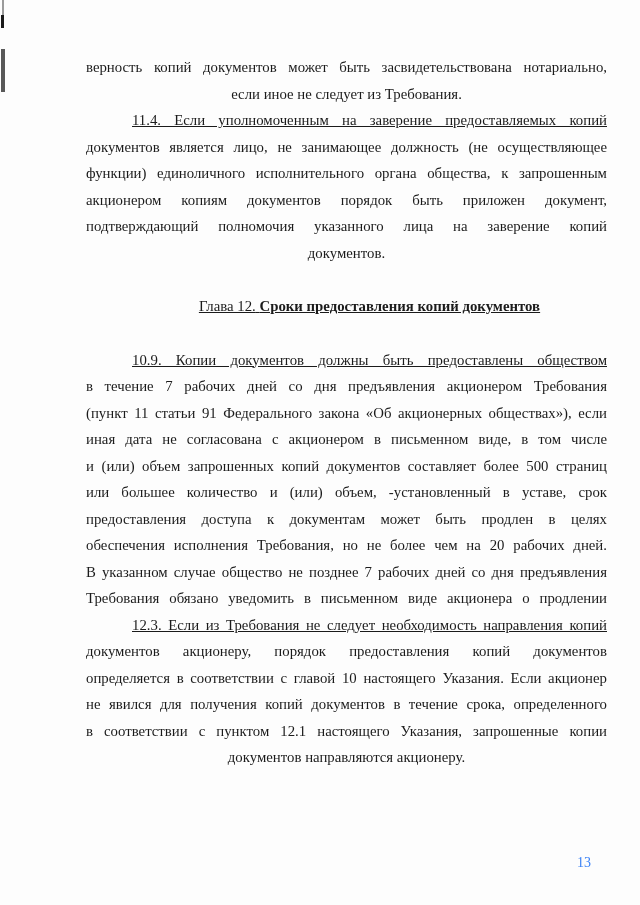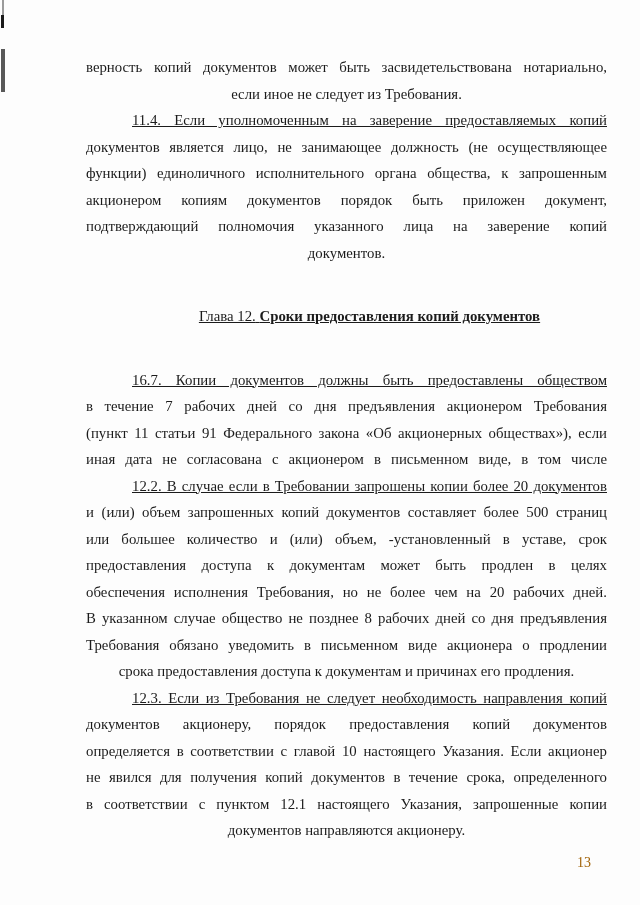--- a/index.html
+++ b/index.html
@@ -23,31 +23,31 @@
   .line {
     text-align: justify;
     text-align-last: justify;
   }
   .line.plain {
     text-align: center;
     text-align-last: auto;
   }
   .first { text-indent: 46px; text-decoration: underline; }
   .heading {
-    margin: 37px 0;
+    margin: 27px 0;
     text-align: left;
     text-align-last: auto;
   }
   .chapter-title { font-weight: bold; }
   .page-number {
     position: absolute;
     left: 577px;
     top: 855px;
     font-size: 14px;
-    color: #a16207;
+    color: #3b82f6;
   }
   
   .artifact-thin {
     position: absolute; left: 2px; top: 0;
     width: 2px; height: 16px; background: #9b9b9b;
   }
   .artifact-thin-dark {
     position: absolute; left: 1px; top: 15px;
     width: 3px; height: 13px; background: #1a1a1a;
   }
@@ -80,35 +80,33 @@
       <div class="line">подтверждающий полномочия указанного лица на заверение копий</div>
       <div class="line plain">документов.</div>
     </div>
 
     <div class="line plain first heading">
       <span>Глава 12.</span>
       <span class="chapter-title">Сроки предоставления копий документов</span>
     </div>
 
     <div>
-      <div class="line first">16.7. Копии документов должны быть предоставлены обществом</div>
+      <div class="line first">10.9. Копии документов должны быть предоставлены обществом</div>
       <div class="line">в течение 7 рабочих дней со дня предъявления акционером Требования</div>
       <div class="line">(пункт 11 статьи 91 Федерального закона «Об акционерных обществах»), если</div>
       <div class="line">иная дата не согласована с акционером в письменном виде, в том числе</div>
     </div>
 
     <div>
-      <div class="line first">12.2. В случае если в Требовании запрошены копии более 20 документов</div>
       <div class="line">и (или) объем запрошенных копий документов составляет более 500 страниц</div>
       <div class="line">или большее количество и (или) объем, -установленный в уставе, срок</div>
       <div class="line">предоставления доступа к документам может быть продлен в целях</div>
       <div class="line">обеспечения исполнения Требования, но не более чем на 20 рабочих дней.</div>
-      <div class="line">В указанном случае общество не позднее 8 рабочих дней со дня предъявления</div>
+      <div class="line">В указанном случае общество не позднее 7 рабочих дней со дня предъявления</div>
       <div class="line">Требования обязано уведомить в письменном виде акционера о продлении</div>
-      <div class="line plain">срока предоставления доступа к документам и причинах его продления.</div>
     </div>
 
     <div>
       <div class="line first">12.3. Если из Требования не следует необходимость направления копий</div>
       <div class="line">документов акционеру, порядок предоставления копий документов</div>
       <div class="line">определяется в соответствии с главой 10 настоящего Указания. Если акционер</div>
       <div class="line">не явился для получения копий документов в течение срока, определенного</div>
       <div class="line">в соответствии с пунктом 12.1 настоящего Указания, запрошенные копии</div>
       <div class="line plain">документов направляются акционеру.</div>
     </div>

